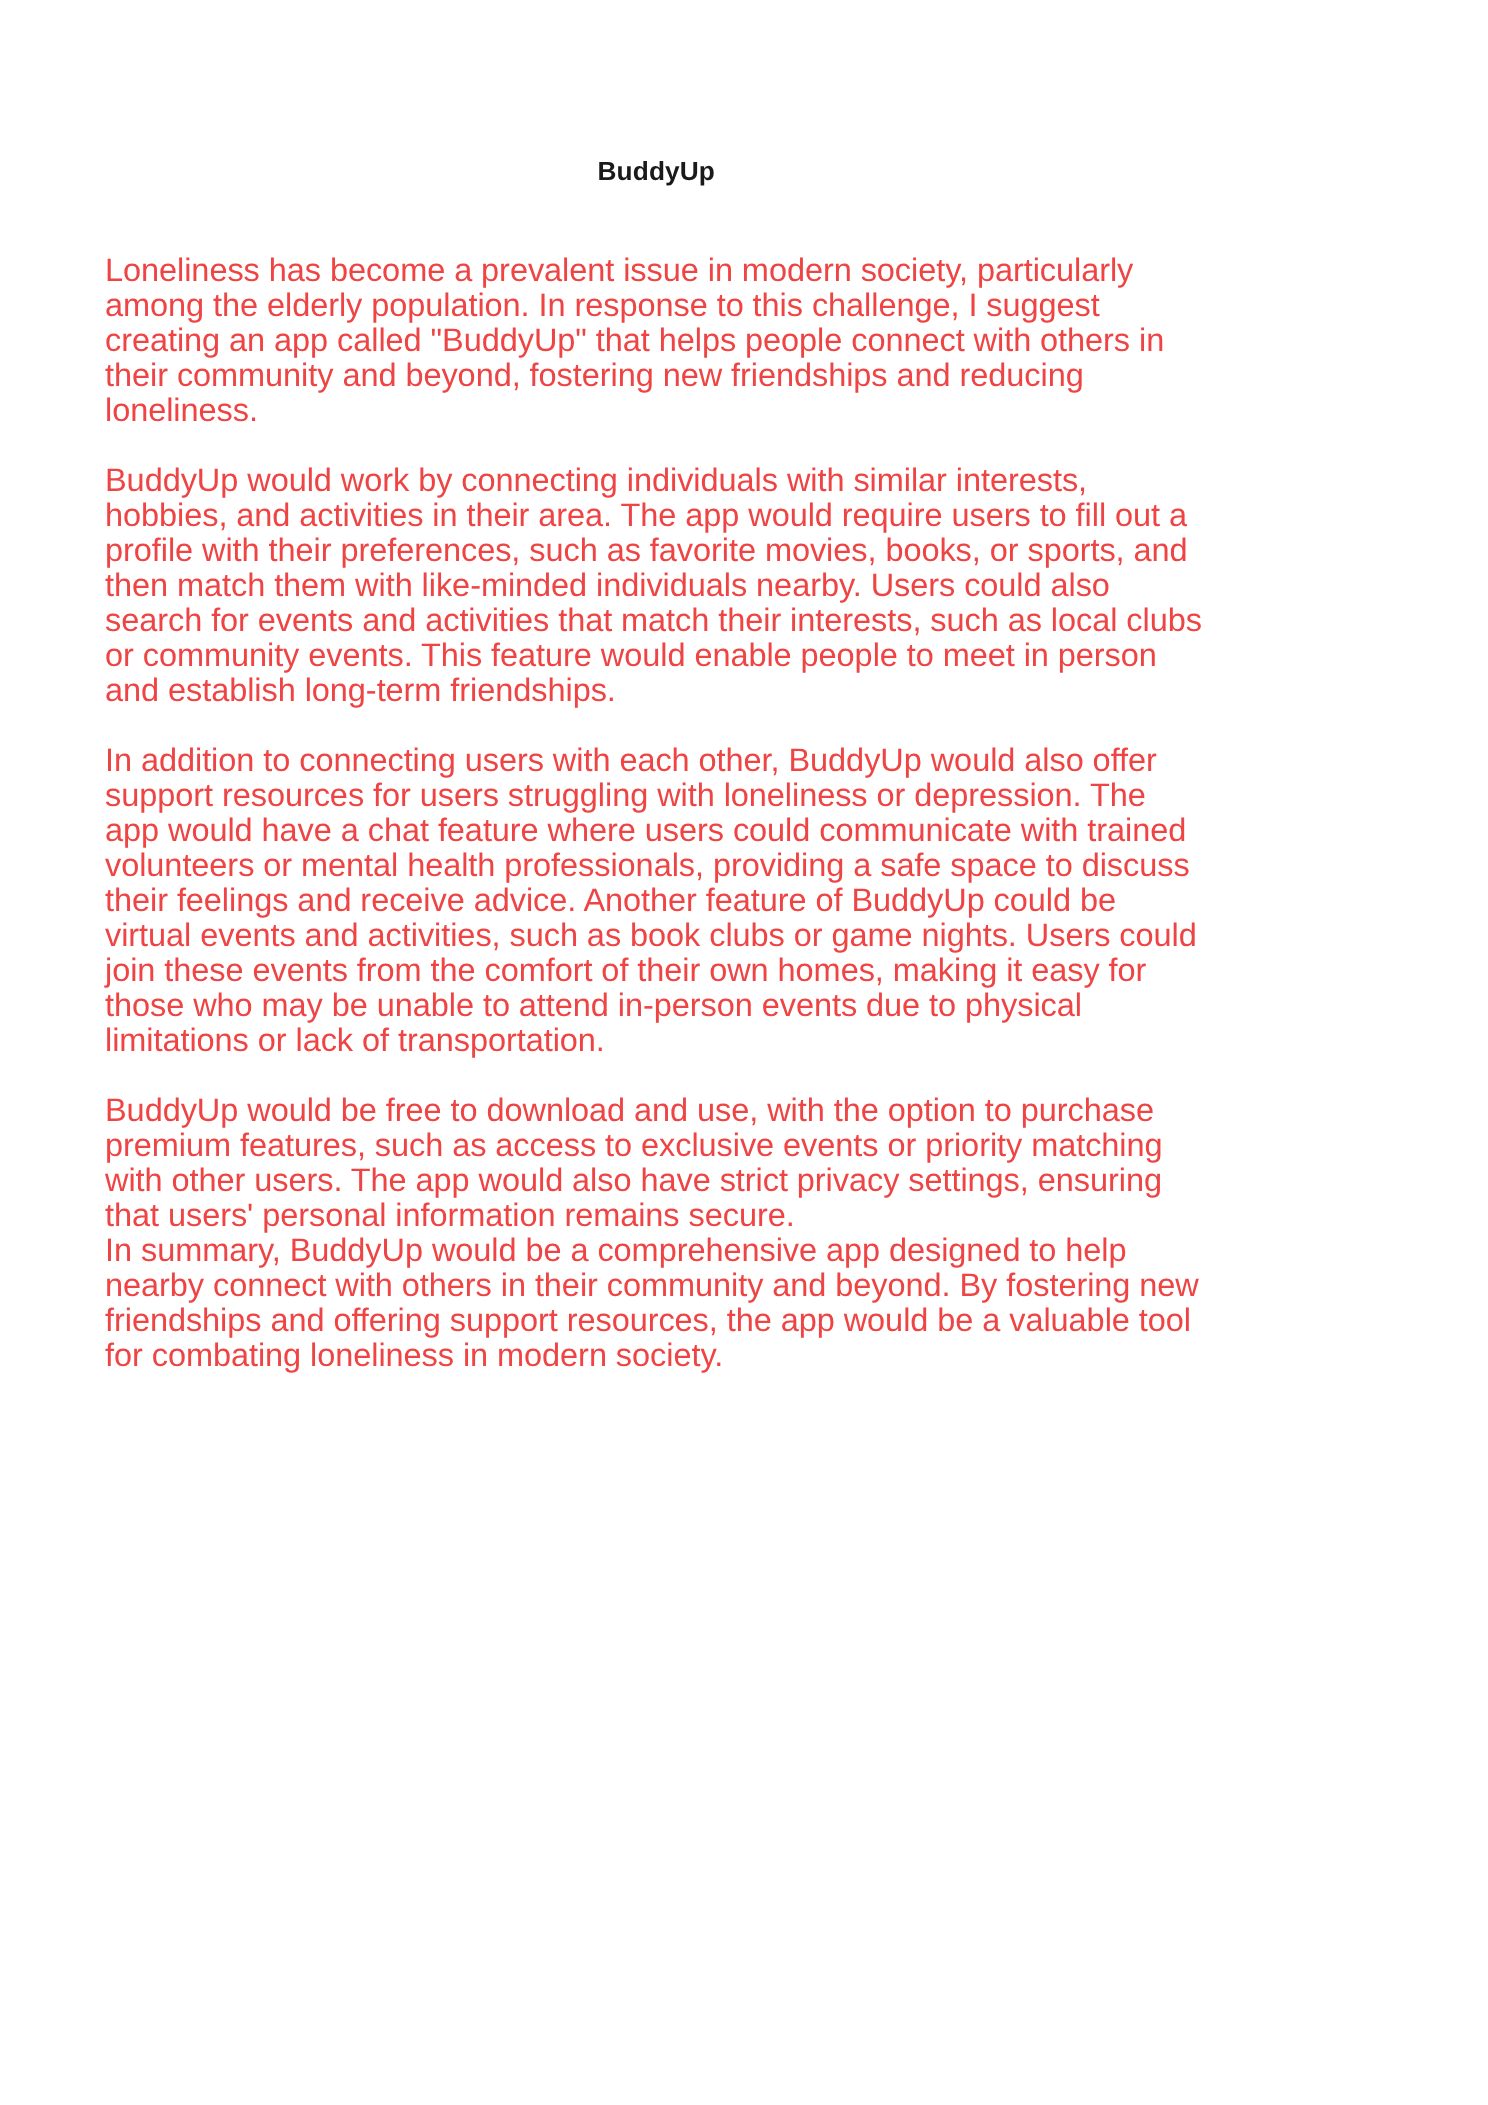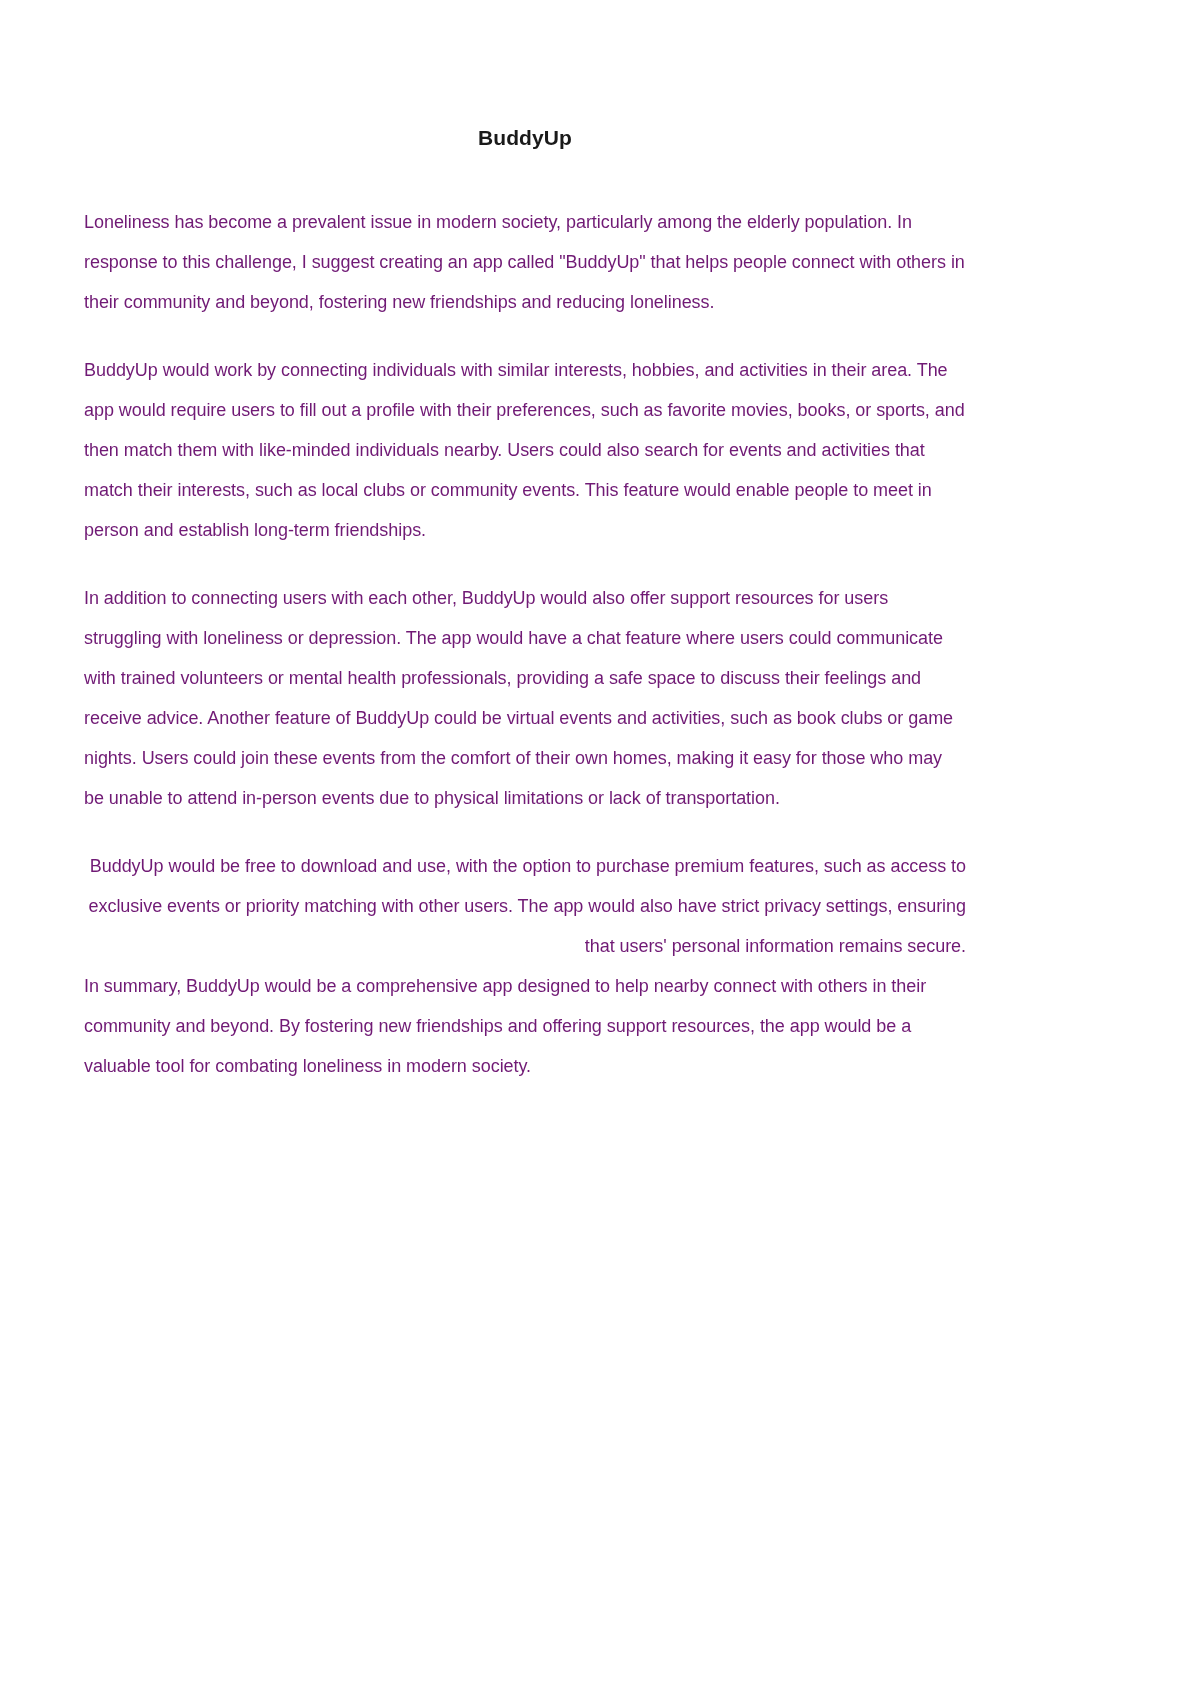--- a/index.html
+++ b/index.html
@@ -28,30 +28,29 @@
     font-weight: bold;
     letter-spacing: 0.1px;
     margin: 0 0 0 0;
     padding-top: 8px;
     color: #1a1a1a;
   }
   .body-block {
     margin-top: 52px;
   }
   .para {
-    font-size: 18px;
-    line-height: 40px;
+    font-size: 26px;
+    line-height: 28px;
     margin: 0 0 28px 0;
-    color: #701a75;
+    color: #ef4444;
     max-width: 930px;
     letter-spacing: -0.05px;
   }
   .para.tight {
     margin-bottom: 0;
-    text-align: right;
   }
 </style>
 </head>
 <body>
 
 <div class="page">
 
   <h1 class="doc-title">BuddyUp</h1>
 
   <div class="body-block">

